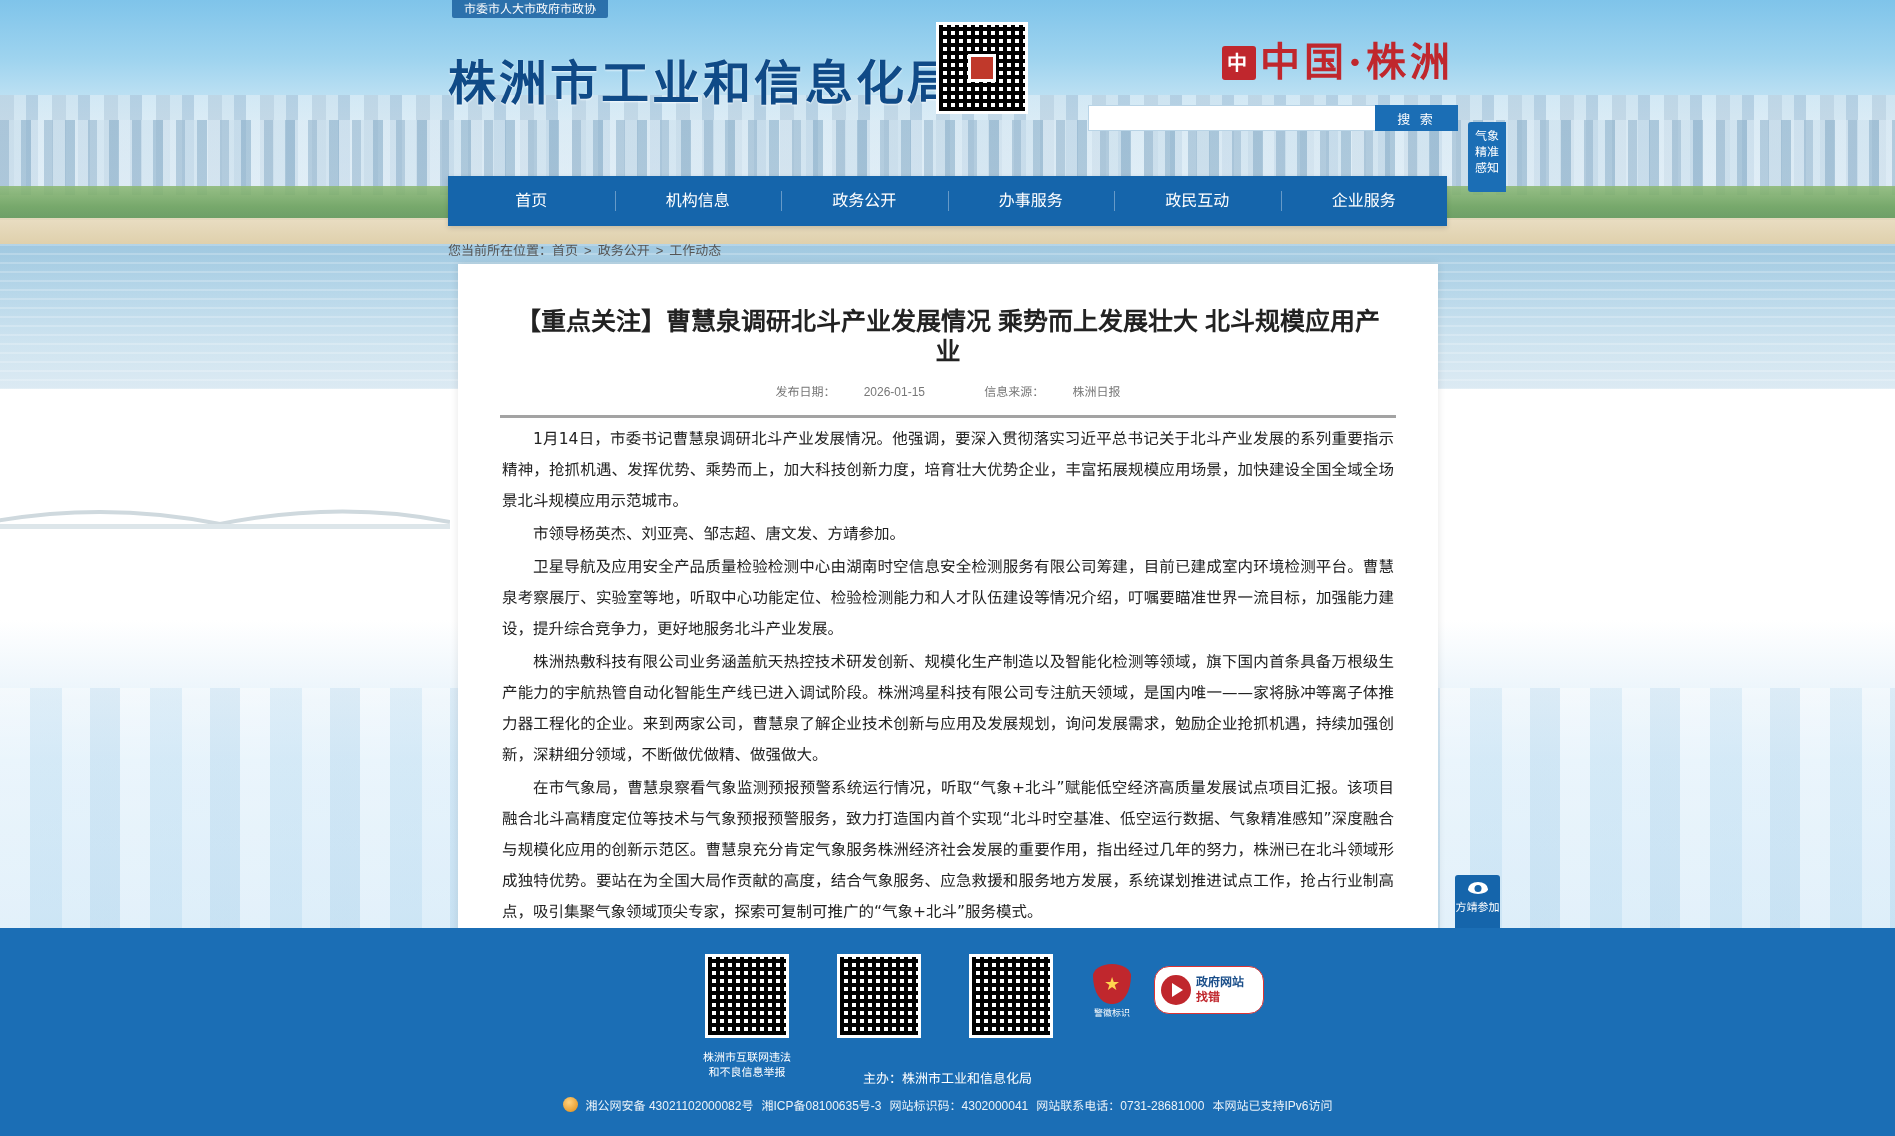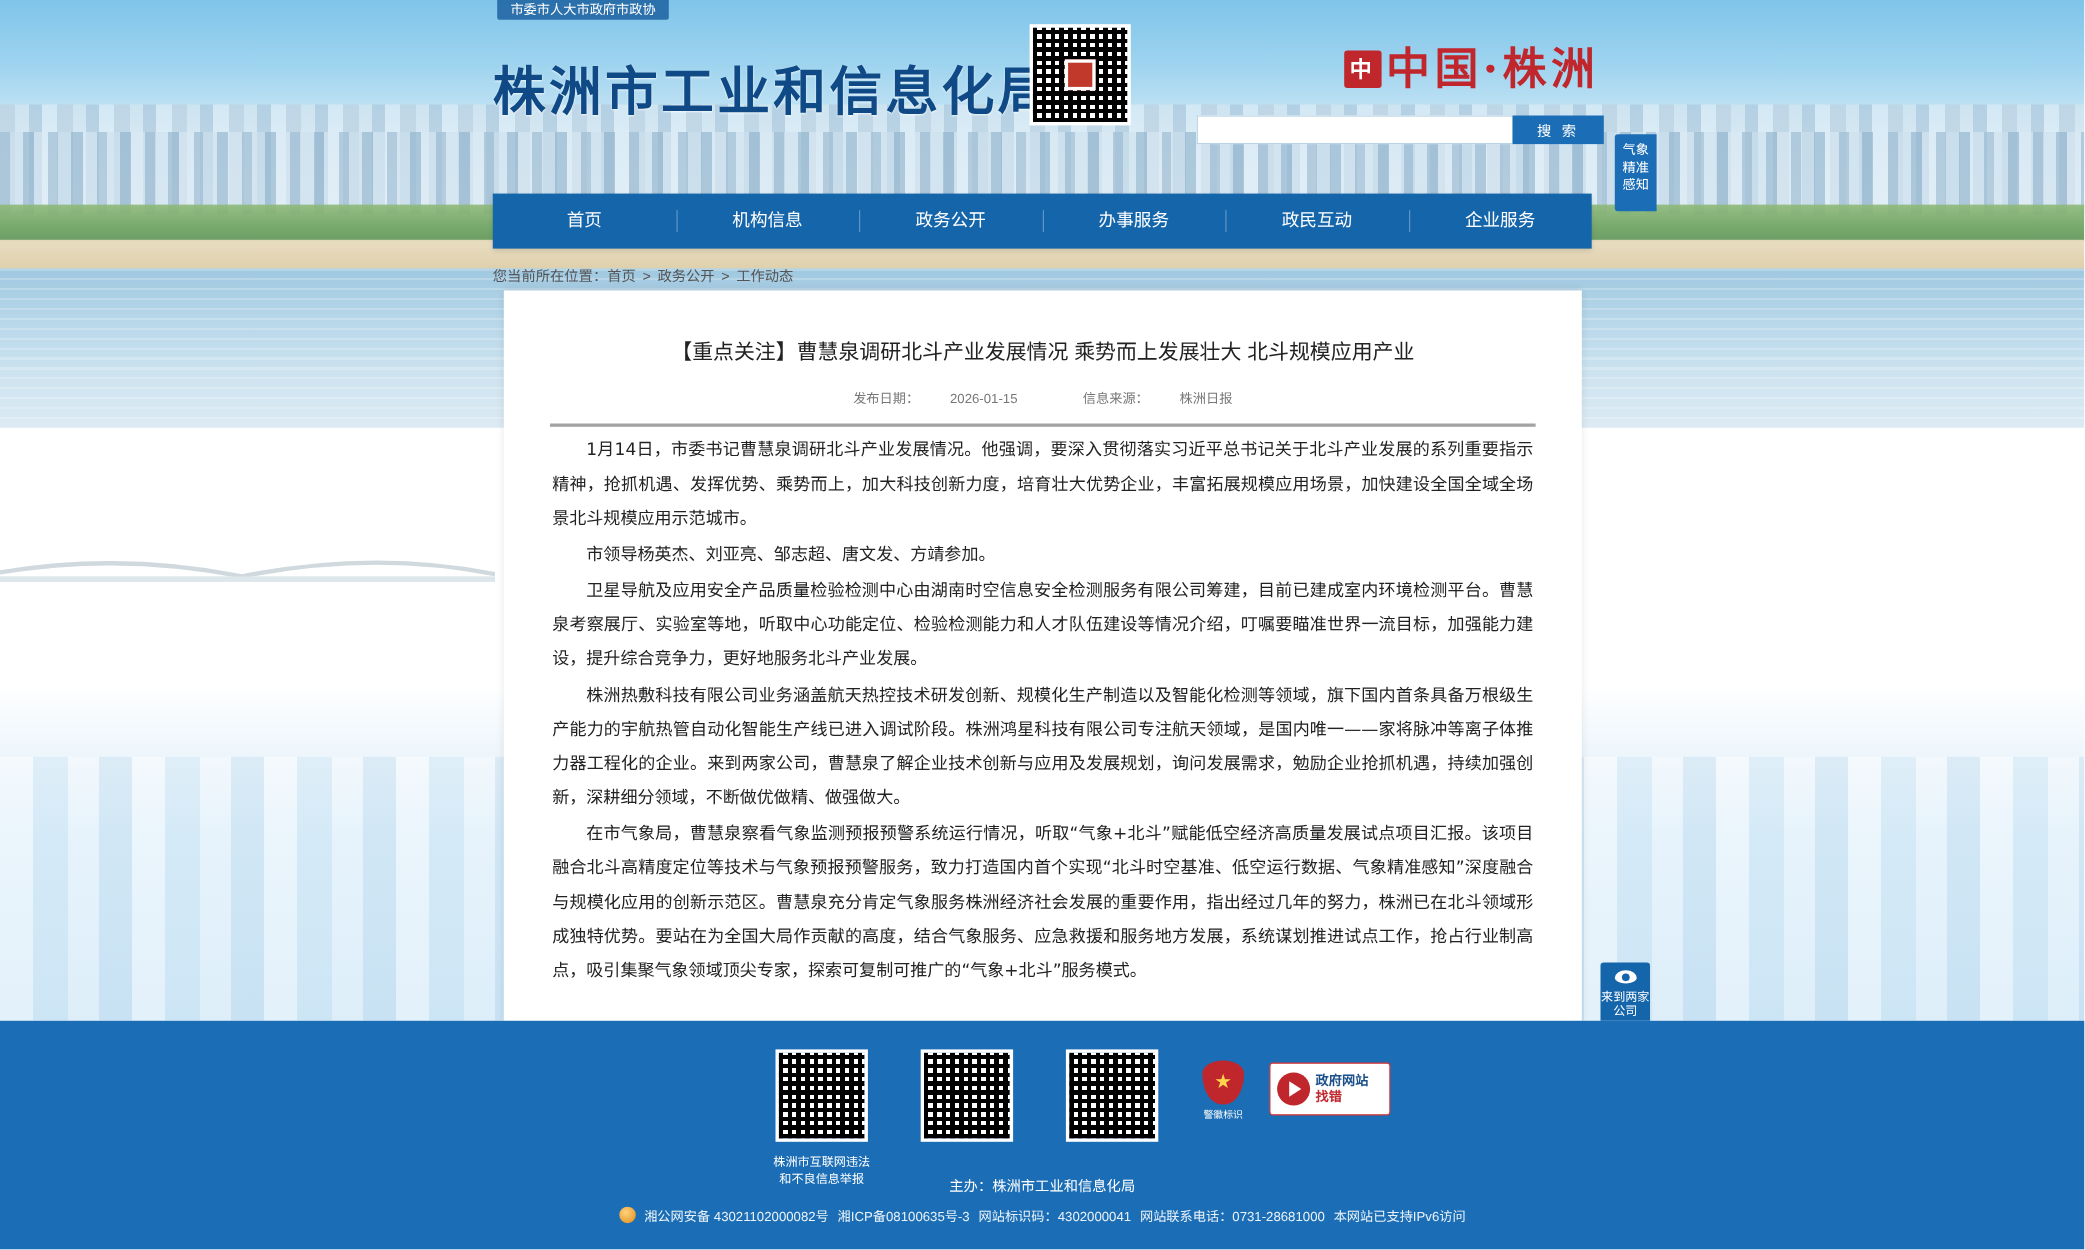--- a/index.html
+++ b/index.html
@@ -180,21 +180,21 @@
 
   
   .article-card {
     position: absolute; top: 264px; left: 458px;
     width: 980px; min-height: 640px;
     background: #fff;
     box-shadow: 0 0 8px rgba(0,0,0,.10);
     padding: 30px 42px 0 42px;
   }
   .article-title {
-    text-align: center; font-size: 19px; font-weight: normal; color: #222;
+    text-align: center; font-size: 25px; font-weight: bold; color: #222;
     line-height: 30px; padding: 12px 10px 16px;
   }
   .article-meta {
     text-align: center; font-size: 12px; color: #777;
     padding-bottom: 16px; border-bottom: 3px solid #a3a3a3;
   }
   .article-meta span { margin: 0 14px; }
   .article-body {
     font-size: 15.5px; line-height: 31px; color: #222; text-align: justify;
     font-family: "DejaVu Sans", "Liberation Sans", sans-serif;
@@ -257,21 +257,21 @@
     background: transparent; font-size: 10px; color: #fff;
   }
   .badge-police .shield {
     width: 38px; height: 40px; background: #c0272d; color: #ffd54f;
     border-radius: 50% 50% 46% 46% / 30% 30% 70% 70%;
     display: flex; align-items: center; justify-content: center; font-size: 18px;
   }
   .badge-gov {
     width: 110px; height: 48px; background: #fff; border: 1px solid #d33;
     margin-top: 12px; display: flex; align-items: center; gap: 5px; padding: 0 6px;
-    border-radius: 3px;
+    border-radius: 15px;
   }
   .badge-gov .circ {
     width: 30px; height: 30px; border-radius: 50%; background: #c0272d;
     position: relative; flex: none;
   }
   .badge-gov .circ:after {
     content: ""; position: absolute; top: 8px; left: 11px;
     border-left: 11px solid #fff; border-top: 7px solid transparent;
     border-bottom: 7px solid transparent;
   }
@@ -353,21 +353,21 @@
     </div>
     <div class="article-body">
       <p>1月14日，市委书记曹慧泉调研北斗产业发展情况。他强调，要深入贯彻落实习近平总书记关于北斗产业发展的系列重要指示精神，抢抓机遇、发挥优势、乘势而上，加大科技创新力度，培育壮大优势企业，丰富拓展规模应用场景，加快建设全国全域全场景北斗规模应用示范城市。</p>
       <p>市领导杨英杰、刘亚亮、邹志超、唐文发、方靖参加。</p>
       <p>卫星导航及应用安全产品质量检验检测中心由湖南时空信息安全检测服务有限公司筹建，目前已建成室内环境检测平台。曹慧泉考察展厅、实验室等地，听取中心功能定位、检验检测能力和人才队伍建设等情况介绍，叮嘱要瞄准世界一流目标，加强能力建设，提升综合竞争力，更好地服务北斗产业发展。</p>
       <p>株洲热敷科技有限公司业务涵盖航天热控技术研发创新、规模化生产制造以及智能化检测等领域，旗下国内首条具备万根级生产能力的宇航热管自动化智能生产线已进入调试阶段。株洲鸿星科技有限公司专注航天领域，是国内唯一——家将脉冲等离子体推力器工程化的企业。来到两家公司，曹慧泉了解企业技术创新与应用及发展规划，询问发展需求，勉励企业抢抓机遇，持续加强创新，深耕细分领域，不断做优做精、做强做大。</p>
       <p>在市气象局，曹慧泉察看气象监测预报预警系统运行情况，听取“气象+北斗”赋能低空经济高质量发展试点项目汇报。该项目融合北斗高精度定位等技术与气象预报预警服务，致力打造国内首个实现“北斗时空基准、低空运行数据、气象精准感知”深度融合与规模化应用的创新示范区。曹慧泉充分肯定气象服务株洲经济社会发展的重要作用，指出经过几年的努力，株洲已在北斗领域形成独特优势。要站在为全国大局作贡献的高度，结合气象服务、应急救援和服务地方发展，系统谋划推进试点工作，抢占行业制高点，吸引集聚气象领域顶尖专家，探索可复制可推广的“气象+北斗”服务模式。</p>
     </div>
   </div>
 
-  <div class="a11y">来到两家公司</div>
+  <div class="a11y">方靖参加</div>
 </div>
 
 <div class="footer">
   <div class="footer-qrs">
     <div class="qr-block">
       <div class="qr-img"></div>
       <div class="qr-caption" style="white-space:pre-line;">株洲市互联网违法
 和不良信息举报</div>
     </div>
     <div class="qr-block">

